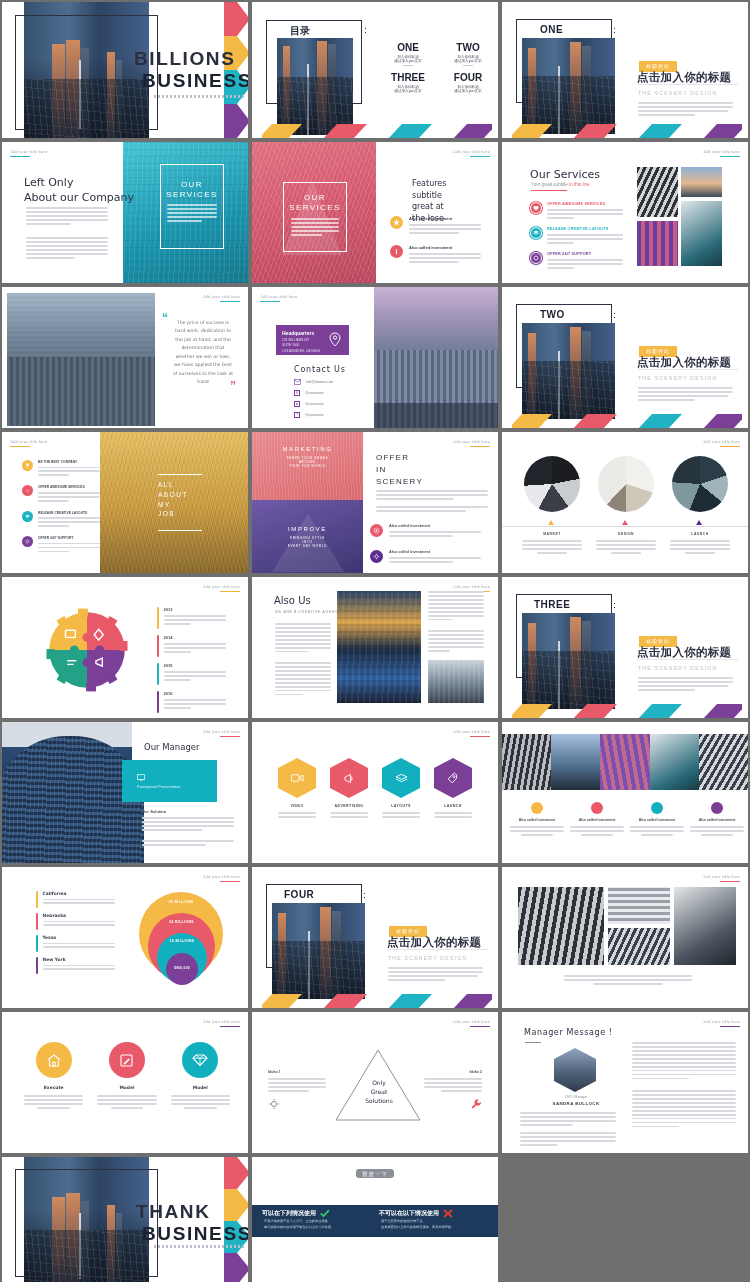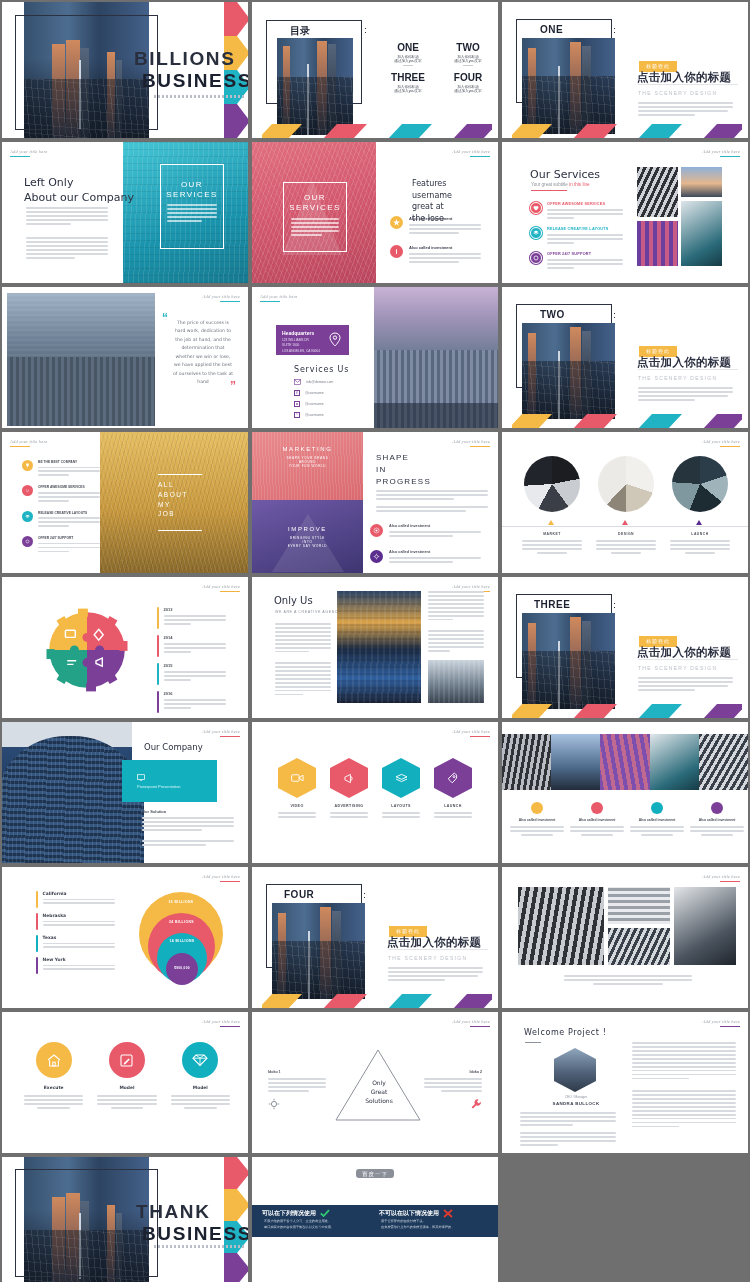--- a/index.html
+++ b/index.html
@@ -274,21 +274,21 @@
       <div class="lines light" style="position:absolute;left:39px;top:76px;width:48px;">
         <span style="width:100%"></span>
             <span style="width:100%"></span>
             <span style="width:100%"></span>
             <span style="width:100%"></span>
             <span style="width:65%"></span>
       </div>
     </div>
     <div class="hand" style="position:absolute;left:160px;top:36px;font-size:8px;color:#2c3142;line-height:1.45;">
       <div>Features</div>
-      <div>username</div>
+      <div>subtitle</div>
       <div>great at</div>
       <div>the lose</div>
     </div>
     <div style="position:absolute;left:138px;top:74px;display:flex;gap:6px;">
       <div class="circ" style="width:13px;height:13px;background:#f5b945;">
         <svg width="7" height="7" viewBox="0 0 10 10">
               <path d="M5 0 L6.2 3.6 L10 3.6 L6.9 5.9 L8.1 9.5 L5 7.2 L1.9 9.5 L3.1 5.9 L0 3.6 L3.8 3.6 Z" fill="#fff"></path>
             </svg>
       </div>
       <div style="width:72px;">
@@ -411,21 +411,21 @@
       <div style="position:absolute;left:6px;top:13px;font-size:3.2px;color:#e6d9f0;line-height:1.7;">
         <div>123 WILLIAMS DR</div>
         <div>SUITE 1600</div>
         <div>LOS ANGELES, CA 90064</div>
       </div>
       <svg style="position:absolute;right:7px;top:7px;" width="14" height="16" viewBox="0 0 14 16">
         <path d="M7 1 C4.2 1 2 3.1 2 5.7 C2 9 7 14 7 14 C7 14 12 9 12 5.7 C12 3.1 9.8 1 7 1Z" fill="none" stroke="#fff" stroke-width="1"></path>
         <circle cx="7" cy="5.6" r="1.7" fill="none" stroke="#fff" stroke-width="1"></circle>
       </svg>
     </div>
-    <div class="hand" style="position:absolute;left:42px;top:78px;font-size:8px;color:#2c3142;letter-spacing:.8px;">Services Us</div>
+    <div class="hand" style="position:absolute;left:42px;top:78px;font-size:8px;color:#2c3142;letter-spacing:.8px;">Contact Us</div>
     <div style="position:absolute;left:42px;top:92px;">
       <div style="display:flex;align-items:center;gap:5px;margin-bottom:5px;">
         <svg width="7" height="6" viewBox="0 0 10 8">
               <rect x="0.5" y="0.5" width="9" height="7" fill="none" stroke="#7b3f98" stroke-width="0.9"></rect>
               <path d="M0.5 0.5 L5 4.4 L9.5 0.5" fill="none" stroke="#7b3f98" stroke-width="0.9"></path>
             </svg>
         <span style="font-size:3.4px;color:#7a7f88;">info@domain.com</span>
       </div>
       <div style="display:flex;align-items:center;gap:5px;margin-bottom:5px;">
         <span style="width:6px;height:6px;border:0.9px solid #7b3f98;display:inline-flex;align-items:center;justify-content:center;font-size:4px;color:#7b3f98;font-weight:700;line-height:1;">f</span>
@@ -581,23 +581,23 @@
     <div style="position:absolute;left:0;top:68px;width:111px;height:73px;background:linear-gradient(160deg,#6f5aa8,#3e3572);">
       <div style="position:absolute;left:20px;top:14px;width:0;height:0;border-left:36px solid transparent;border-right:36px solid transparent;border-bottom:58px solid rgba(255,255,255,.10);"></div>
       <div style="position:absolute;left:0;top:26px;width:100%;text-align:center;color:#fff;">
         <div style="font-size:6px;letter-spacing:1.6px;">IMPROVE</div>
         <div style="font-size:3px;letter-spacing:.7px;margin-top:4px;">BRINGING STYLE</div>
         <div style="font-size:3px;letter-spacing:.7px;">INTO</div>
         <div style="font-size:3px;letter-spacing:.7px;">EVERY DAY WORLD</div>
       </div>
     </div>
     <div style="position:absolute;left:124px;top:20px;font-size:8px;font-weight:400;color:#2c3142;letter-spacing:1.2px;line-height:1.5;">
-      <div>SHAPE</div>
+      <div>OFFER</div>
       <div>IN</div>
-      <div>PROGRESS</div>
+      <div>SCENERY</div>
     </div>
     <div class="lines" style="position:absolute;left:124px;top:58px;width:112px;">
       <span style="width:100%"></span>
           <span style="width:100%"></span>
           <span style="width:70%"></span>
     </div>
     <div class="lines" style="position:absolute;left:124px;top:74px;width:112px;">
       <span style="width:100%"></span>
           <span style="width:80%"></span>
     </div>
@@ -760,21 +760,21 @@
       </div>
     </div>
   </div>
 </div>
 
 <div class="cell r4">
   <div class="slide">
     <div class="addtitle tr" style="text-align:right;">
       <span>Add your title here</span><span class="ul ul-gold" style="margin-left:auto;"></span>
     </div>
-    <div class="hand" style="position:absolute;left:22px;top:18px;font-size:10px;color:#2c3142;">Only Us</div>
+    <div class="hand" style="position:absolute;left:22px;top:18px;font-size:10px;color:#2c3142;">Also Us</div>
     <div style="position:absolute;left:23px;top:33px;font-size:3.6px;color:#8d939c;letter-spacing:.6px;">WE ARE A CREATIVE AGENCY</div>
     <div class="lines" style="position:absolute;left:23px;top:46px;width:56px;">
       <span style="width:100%"></span>
           <span style="width:100%"></span>
           <span style="width:100%"></span>
           <span style="width:100%"></span>
           <span style="width:100%"></span>
           <span style="width:100%"></span>
           <span style="width:100%"></span>
           <span style="width:60%"></span>
@@ -853,21 +853,21 @@
 
 <div class="cell r5">
   <div class="slide">
     <div class="addtitle tr" style="text-align:right;">
       <span>Add your title here</span><span class="ul ul-red" style="margin-left:auto;"></span>
     </div>
     <div style="position:absolute;left:0;top:0;width:130px;height:100%;background:linear-gradient(180deg,#d6dde4 0 18%,#2a4a74 18%,#15243c 100%);">
       <div style="position:absolute;left:-6px;top:14px;width:148px;height:140px;border-radius:48% 48% 0 0;background:repeating-linear-gradient(3deg,#35567f 0 3px,#1d3352 3px 6px);"></div>
       <div style="position:absolute;left:-6px;top:14px;width:148px;height:140px;border-radius:48% 48% 0 0;background:repeating-linear-gradient(92deg,rgba(255,255,255,.10) 0 1px,transparent 1px 4px);"></div>
     </div>
-    <div class="hand" style="position:absolute;left:142px;top:20px;font-size:8.5px;color:#2c3142;">Our Company</div>
+    <div class="hand" style="position:absolute;left:142px;top:20px;font-size:8.5px;color:#2c3142;">Our Manager</div>
     <div style="position:absolute;left:120px;top:38px;width:95px;height:42px;background:#12b0bf;">
       <svg style="position:absolute;left:15px;top:14px;" width="8" height="7" viewBox="0 0 10 8">
             <rect x="0.5" y="0.5" width="9" height="6" fill="none" stroke="#fff" stroke-width="0.9"></rect>
             <path d="M3.5 7.5h3" stroke="#fff" stroke-width="0.9"></path>
           </svg>
       <div style="position:absolute;left:15px;top:24px;font-size:4px;color:#d5f3f6;">Powerpoint Presentation</div>
     </div>
     <div style="position:absolute;left:140px;top:87px;font-size:4px;font-weight:700;color:#4a4f58;">Our Solution</div>
     <div class="lines" style="position:absolute;left:140px;top:95px;width:92px;">
       <span style="width:100%"></span>
@@ -1204,21 +1204,21 @@
           </svg>
     </div>
   </div>
 </div>
 
 <div class="cell r7">
   <div class="slide">
     <div class="addtitle tr" style="text-align:right;">
       <span>Add your title here</span><span class="ul ul-pur" style="margin-left:auto;"></span>
     </div>
-    <div class="hand" style="position:absolute;left:22px;top:16px;font-size:8px;color:#2c3142;letter-spacing:.6px;">Welcome Project !</div>
+    <div class="hand" style="position:absolute;left:22px;top:16px;font-size:8px;color:#2c3142;letter-spacing:.6px;">Manager Message !</div>
     <div style="position:absolute;left:23px;top:30px;width:16px;height:1.2px;background:#8d939c;"></div>
     <div class="hex" style="position:absolute;left:52px;top:36px;width:42px;height:44px;background:linear-gradient(180deg,#8fa6bc,#51637a 55%,#2e3a4a);"></div>
     <div style="position:absolute;left:46px;top:83px;width:56px;text-align:center;font-size:3.2px;color:#8d939c;">CEO / Manager</div>
     <div style="position:absolute;left:46px;top:89px;width:56px;text-align:center;font-size:4.4px;font-weight:700;color:#3a3f4c;letter-spacing:.4px;">SANDRA BULLOCK</div>
     <div class="lines" style="position:absolute;left:18px;top:100px;width:96px;">
       <span style="width:100%"></span>
           <span style="width:100%"></span>
           <span style="width:100%"></span>
           <span style="width:55%"></span>
     </div>

